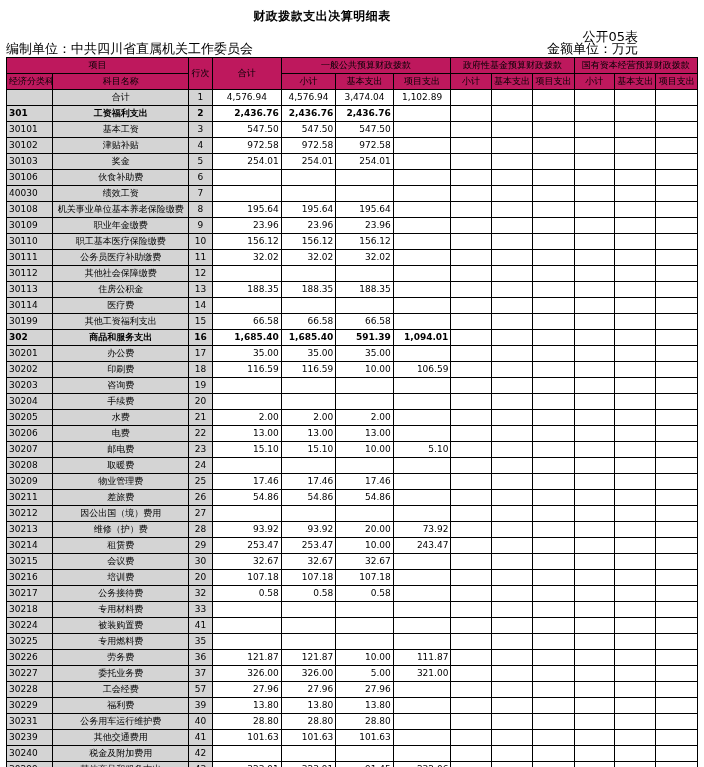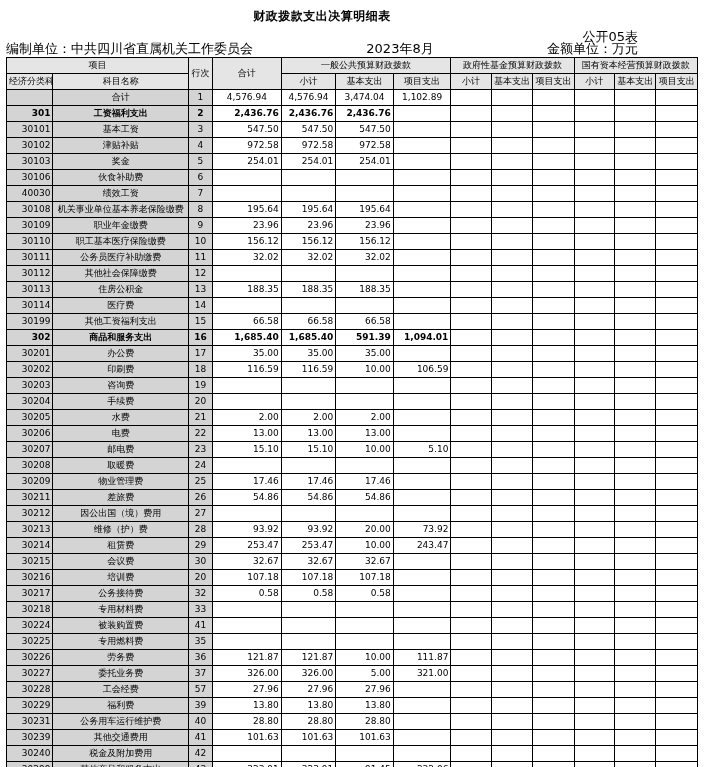--- a/index.html
+++ b/index.html
@@ -49,26 +49,26 @@
     border: 1px solid #000;
     font-size: 9px;
     font-weight: normal;
     padding: 0 2px;
     height: 15px;
     line-height: 15px;
     overflow: hidden;
     white-space: nowrap;
   }
   thead th {
-    background: #e5e5e5;
+    background: #be185d;
     text-align: center;
     vertical-align: middle;
   }
   td.code {
-    text-align: right;
+    text-align: left;
     padding-left: 3px;
   }
   td.name {
     text-align: center;
     padding-left: 6px;
   }
   td.rowno {
     text-align: center;
   }
   td.num {
@@ -109,21 +109,20 @@
 
   <div class="doc-title">财政拨款支出决算明细表</div>
 
   <div class="meta-row">
     <div class="meta-left"></div>
     <div class="meta-right">公开05表</div>
   </div>
 
   <div class="meta-row">
     <div class="meta-left">编制单位：中共四川省直属机关工作委员会</div>
-    <div class="meta-center">2023年8月</div>
     <div class="meta-right">金额单位：万元</div>
   </div>
 
   <table class="sheet">
     <colgroup>
       <col class="c-code">
         <col class="c-name">
         <col class="c-row">
         <col class="c-sum">
       <col class="c-g1">

